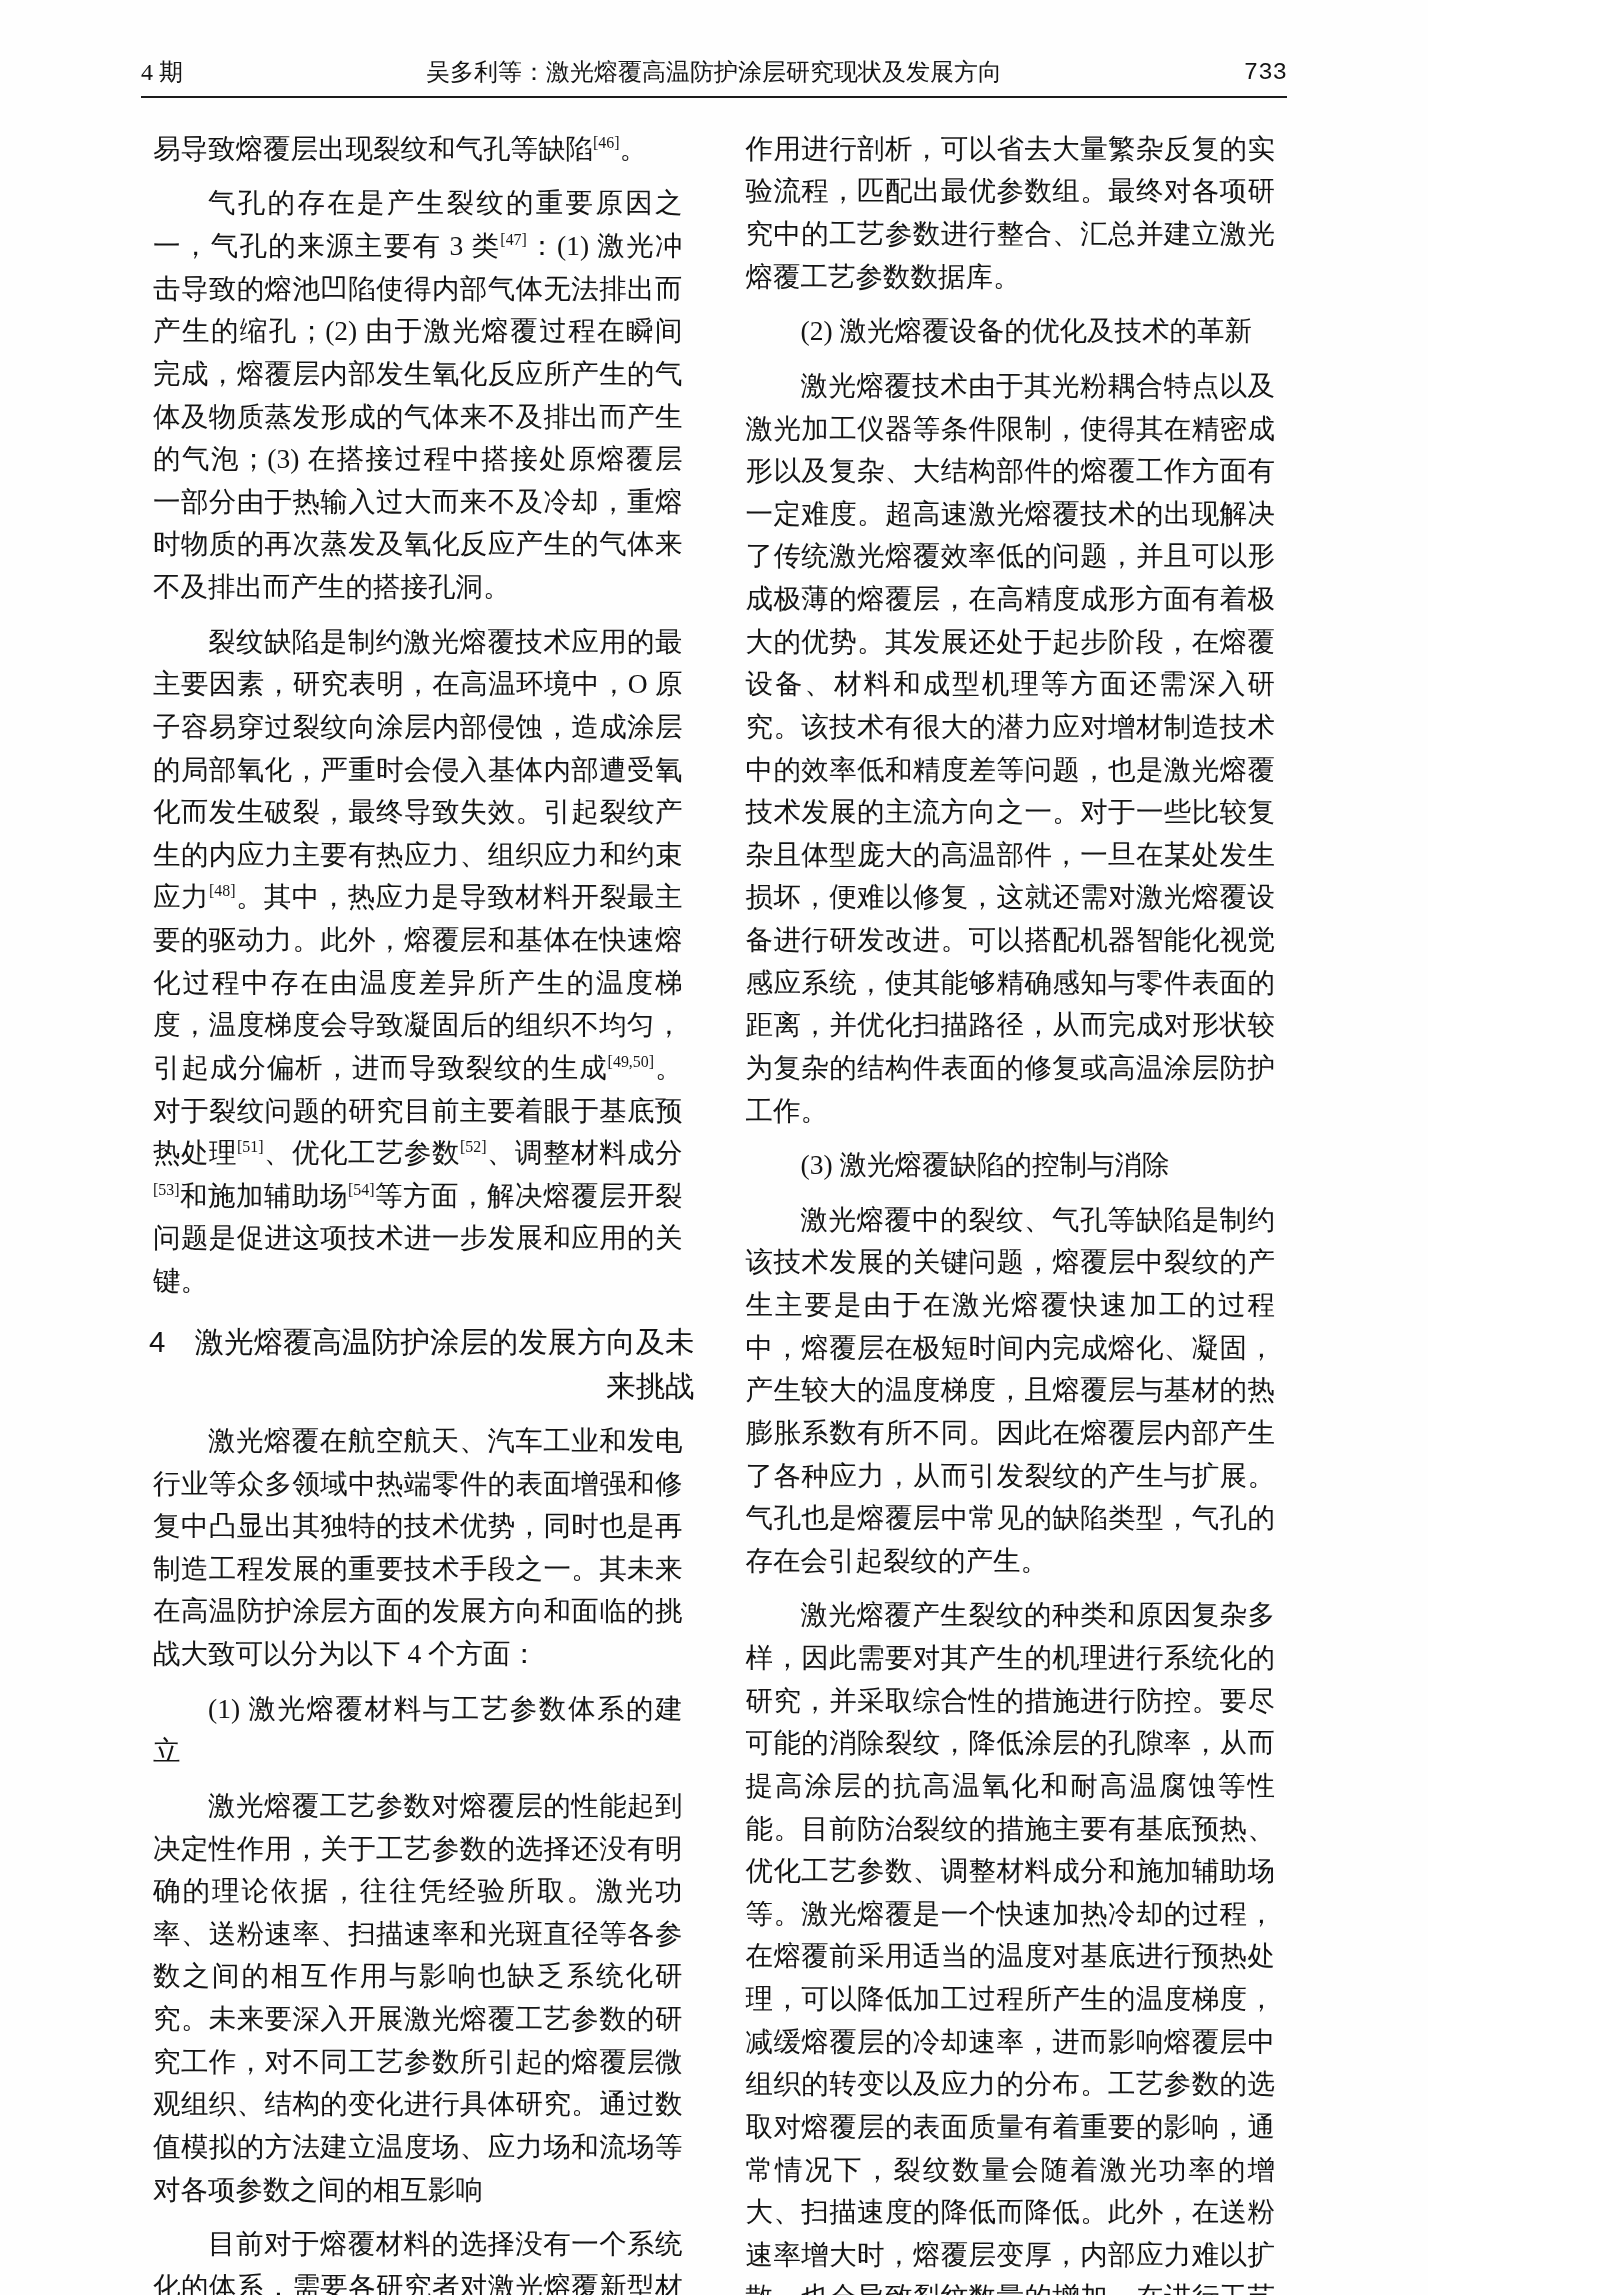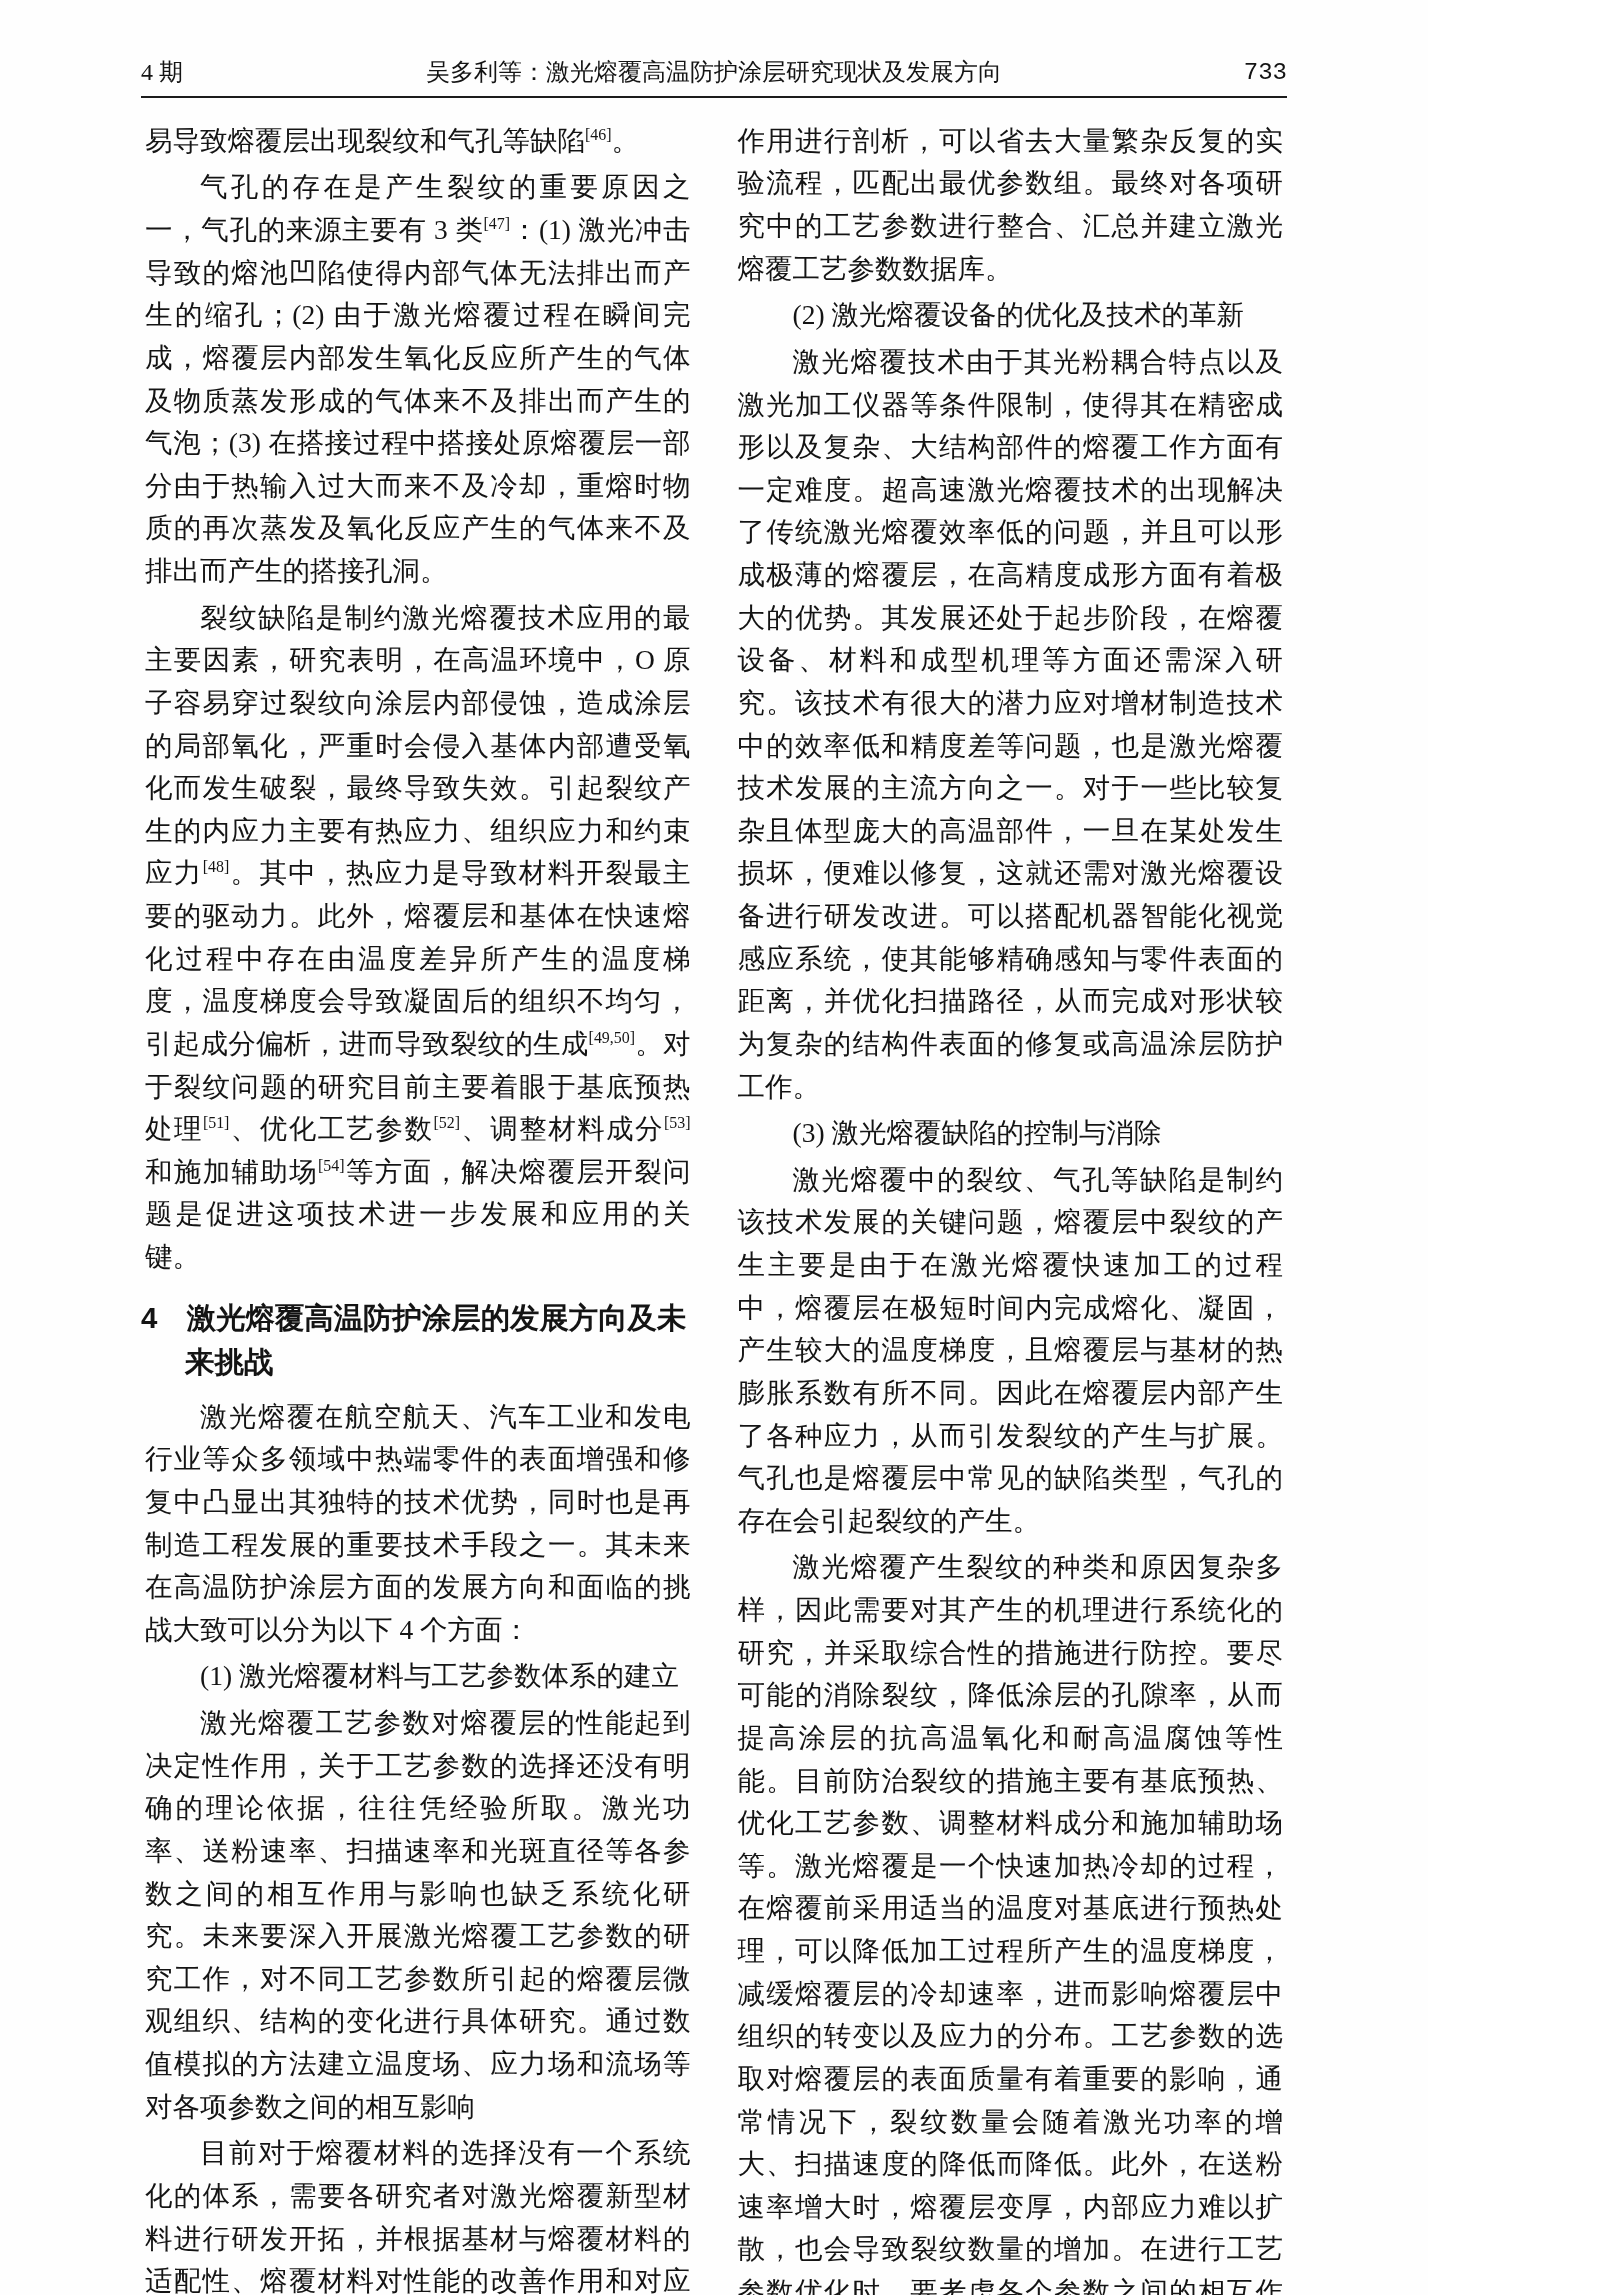--- a/index.html
+++ b/index.html
@@ -32,29 +32,29 @@
     gap: 39px;
     margin-top: 18.3px;
   }
   .column {
     width: 652px;
     font-size: 27.5px;
     line-height: 1.55;
     text-align: justify;
     text-justify: inter-ideograph;
   }
-  .para { margin: 4px; }
+  .para { margin: 12px; }
   .para.indent { text-indent: 2em; }
   .para.no-indent { text-indent: 0; }
   h2.section-heading {
     font-family: "Liberation Sans", "DejaVu Sans", sans-serif;
     font-size: 29.4px;
-    font-weight: bold;
+    font-weight: normal;
     line-height: 1.5;
-    text-align: left;
+    text-align: right;
     margin: 17px 0 11.8px 0;
     padding-left: 1.5em;
     text-indent: -1.5em;
   }
   sup.ref {
     font-size: 0.58em;
     line-height: 0;
     vertical-align: super;
   }
 </style>

